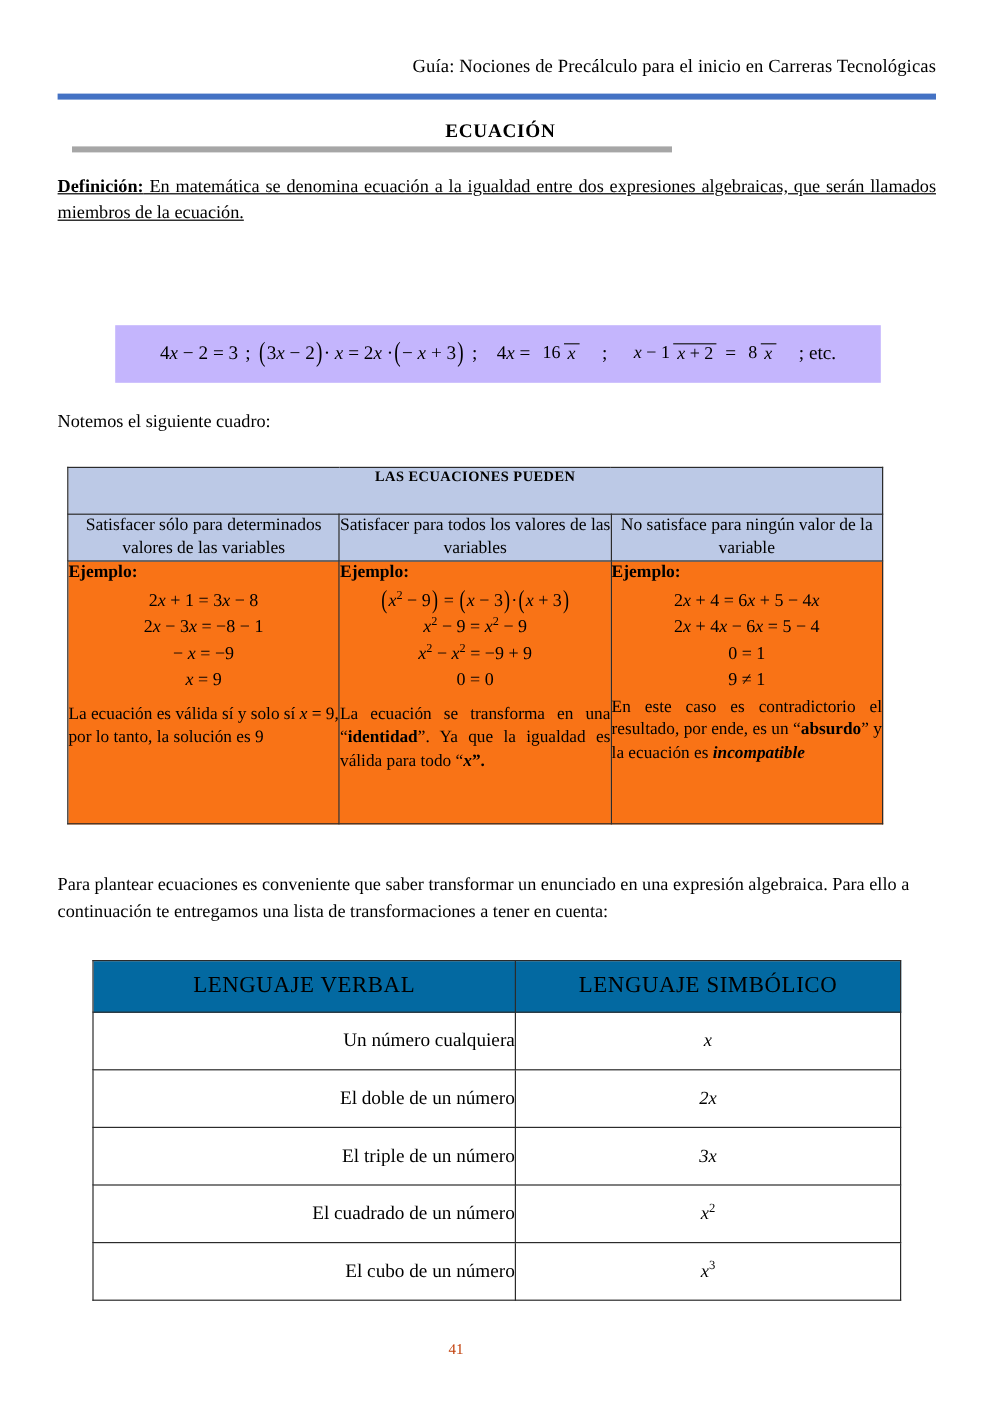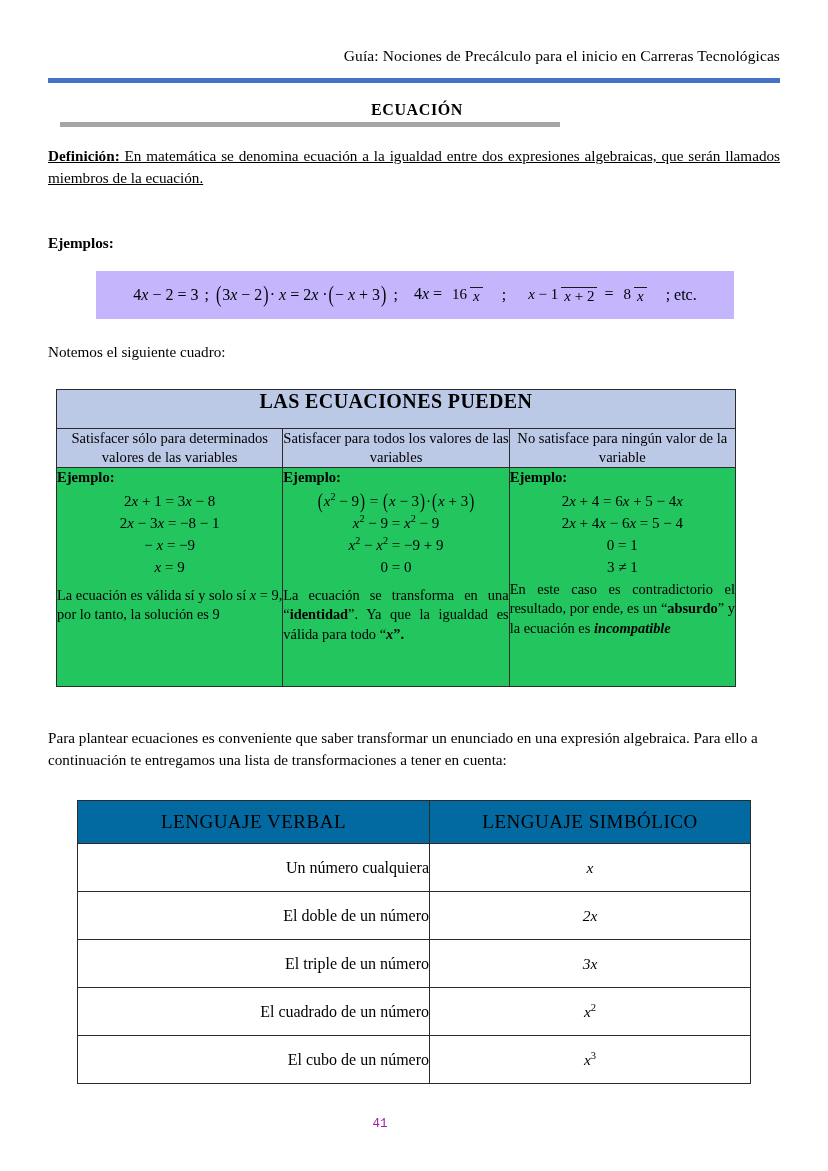--- a/index.html
+++ b/index.html
@@ -132,36 +132,36 @@
   }
   .table-top td, .table-top th {
     border: 1.3px solid #2b2b2b;
     vertical-align: top;
     padding: 0;
   }
   .tt-title {
     background: #bcc9e6;
     text-align: center;
     font-weight: bold;
-    font-size: 20px;
+    font-size: 12px;
     letter-spacing: .4px;
     height: 38px;
     vertical-align: middle;
     margin-top: 47px;
   }
   .tt-head {
     background: #bcc9e6;
     text-align: center;
     font-size: 14.6px;
     line-height: 19px;
     padding: 6px 6px 8px 6px;
     vertical-align: top;
   }
   .tt-body {
-    background: #22c55e;
+    background: #f97316;
     padding: 8px 9px 10px 9px;
     font-size: 14.4px;
     line-height: 19.5px;
     height: 218px;
   }
   .ej-label { font-weight: bold; font-size: 14.6px; }
   .math-lines {
     text-align: center;
     font-size: 15px;
     line-height: 22px;
@@ -207,22 +207,21 @@
   }
 
   
   .page-number {
     position: absolute;
     left: 0;
     top: 1117px;
     width: 760px;
     text-align: center;
     font-size: 12.5px;
-    color: #a21caf;
-    font-family: Liberation Mono, monospace;
+    color: #c2410c;
   }
 </style>
 </head>
 <body>
 
 <div class="page">
 
   <div class="doc-header">Guía: Nociones de Precálculo para el inicio en Carreras Tecnológicas</div>
   <div class="header-rule"></div>
 
@@ -230,21 +229,20 @@
     <span class="section-title-inner">ECUACIÓN</span>
   </div>
   <div class="title-rule"></div>
 
   <div class="body-block" id="def-block">
     <p style="margin:0;text-decoration:underline;">
       <b>Definición:</b><span> En matemática se denomina ecuación a la igualdad entre dos expresiones algebraicas, que serán llamados miembros de la ecuación.</span>
     </p>
   </div>
 
-  <div class="body-block no-justify" id="ejemplos-label">Ejemplos:</div>
 
   <div class="eq-strip">
     <div class="eq-row">
       <span>4<span class="mi">x</span> − 2 = 3</span>
       <span class="sep"></span>
         <span>;</span>
         <span class="sep"></span>
       <span><span class="paren-tall">(</span>3<span class="mi">x</span> − 2<span class="paren-tall">)</span>·&nbsp;<span class="mi">x</span> = 2<span class="mi">x</span>&nbsp;·<span class="paren-tall">(</span>−&nbsp;<span class="mi">x</span> + 3<span class="paren-tall">)</span></span>
       <span class="sep"></span>
         <span>;</span>
@@ -309,21 +307,21 @@
         </div>
         <div class="cell-prose"><span>La ecuación se transforma en una “</span><b>identidad</b><span>”. Ya que la igualdad es válida para todo “</span><b class="mi">x</b><b>”.</b></div>
       </td>
 
       <td class="tt-body">
         <div class="ej-label">Ejemplo:</div>
         <div class="math-lines" style="margin-bottom:2px;">
           <div>2<span class="mi">x</span> + 4 = 6<span class="mi">x</span> + 5 − 4<span class="mi">x</span></div>
           <div>2<span class="mi">x</span> + 4<span class="mi">x</span> − 6<span class="mi">x</span> = 5 − 4</div>
           <div>0 = 1</div>
-          <div>3 ≠ 1</div>
+          <div>9 ≠ 1</div>
         </div>
         <div class="cell-prose"><span>En este caso es contradictorio el resultado, por ende, es un “</span><b>absurdo</b><span>” y la ecuación es </span><b><i>incompatible</i></b></div>
       </td>
     </tr>
   </tbody>
     </table>
 
   <div class="body-block no-justify" id="para-block">Para plantear ecuaciones es conveniente que saber transformar un enunciado en una expresión algebraica. Para ello a continuación te entregamos una lista de transformaciones a tener en cuenta:</div>
 
   <table class="table-bottom">

